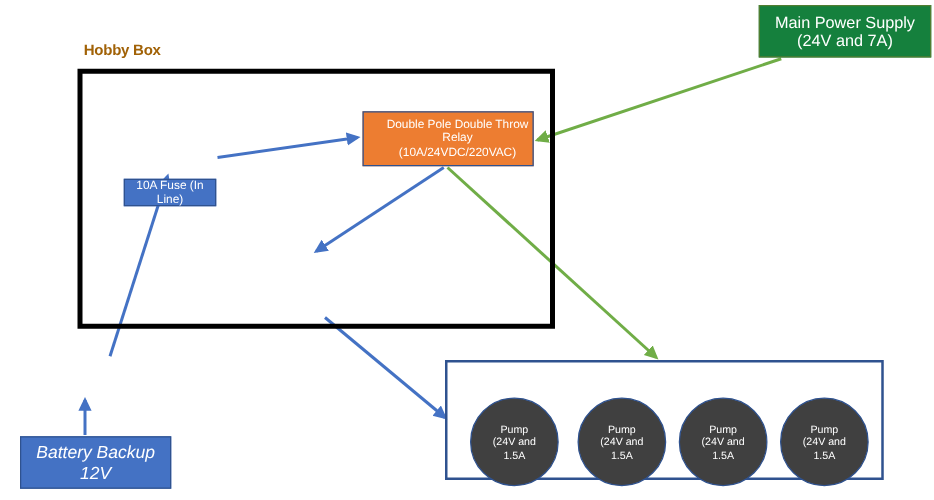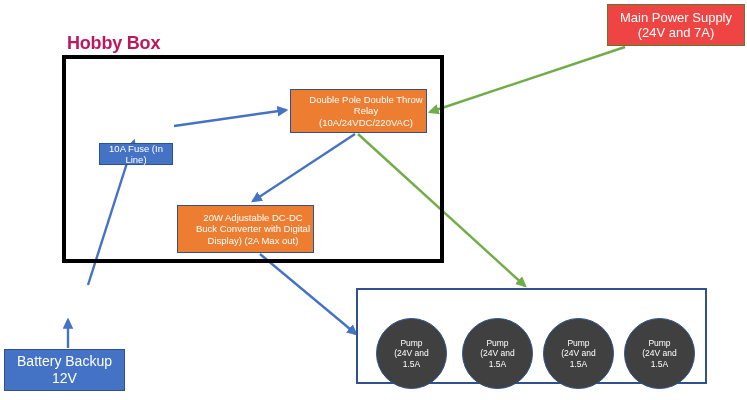--- a/index.html
+++ b/index.html
@@ -41,39 +41,39 @@
     width: 382px;
     height: 208px;
     border: 4px solid #000000;
     box-sizing: border-box;
     background: transparent;
   }
   #hobby-box-label {
     position: absolute;
     left: 67px;
     top: 33px;
-    font-size: 18px;
+    font-size: 12px;
     font-weight: bold;
-    color: #be185d;
+    color: #a16207;
     letter-spacing: -0.2px;
   }
   
   .blue-rect {
     background: #4472C4;
     border: 1.5px solid #2F528F;
   }
   
   .orange-rect {
     background: #ED7D31;
     border: 1.5px solid #2F528F;
     padding-left: 15px;
   }
   
   .green-rect {
-    background: #ef4444;
+    background: #15803d;
     border: 1.5px solid #507E32;
   }
   #node-fuse {
     left: 99px; top: 105px; width: 74px; height: 22px;
     font-size: 9.5px;
     margin-top: 38px;
   }
   #node-relay {
     left: 290px; top: 89px; width: 137px; height: 44px;
     font-size: 9.5px;
@@ -84,22 +84,23 @@
   }
   #node-power {
     left: 607px; top: 4px; width: 138px; height: 42px;
     font-size: 13px;
   }
   #node-anderson {
     left: 29px; top: 286px; width: 77px; height: 30px;
     font-size: 9.5px;
   }
   #node-battery {
-    left: 4px; top: 349px; width: 121px; height: 42px;
+    left: 16px; top: 349px; width: 121px; height: 42px;
     font-size: 14px;
+    font-style: italic;
   }
   
   #pump-group {
     position: absolute;
     left: 356px; top: 288px;
     width: 351px; height: 96px;
     border: 2.5px solid #2F528F;
     box-sizing: border-box;
     background: transparent;
   }
@@ -155,21 +156,20 @@
     <line x1="358" y1="134" x2="525" y2="286" stroke="#70AD47" stroke-width="2.4" marker-end="url(#arrow-green)"></line>
   </svg>
 
   <div id="hobby-box"></div>
   <div id="hobby-box-label">Hobby Box</div>
 
   <div class="node blue-rect" id="node-fuse">10A Fuse (In Line)</div>
 
   <div class="node orange-rect" id="node-relay">Double Pole Double Throw Relay (10A/24VDC/220VAC)</div>
 
-  <div class="node orange-rect" id="node-buck">20W Adjustable DC-DC Buck Converter with Digital Display) (2A Max out)</div>
 
   <div class="node green-rect" id="node-power">Main Power Supply
 (24V and 7A)</div>
 
 
   <div class="node blue-rect" id="node-battery">Battery Backup
 12V</div>
 
   <div id="pump-group">
     <div class="pump" id="pump-0">Pump

